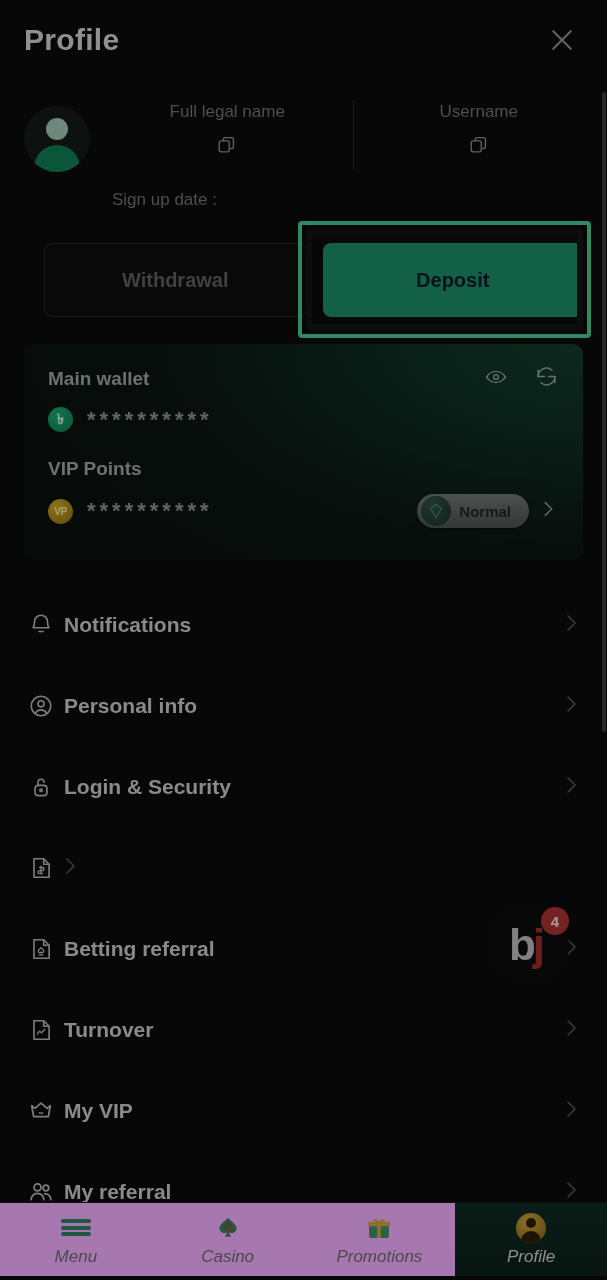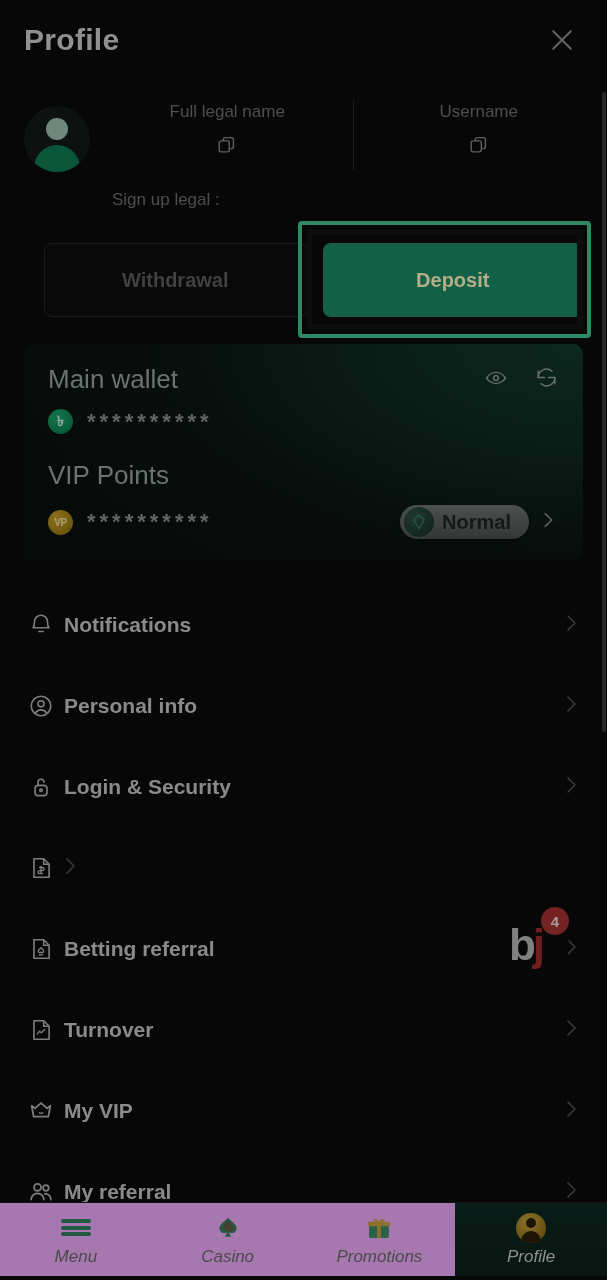--- a/index.html
+++ b/index.html
@@ -143,21 +143,21 @@
   .deposit-wrap {
     flex: 1;
     position: relative;
   }
   .btn-deposit {
     width: 100%;
     height: 100%;
     border: none;
     border-radius: 8px;
     background: #1b8a64;
-    color: #fef9c3;
+    color: #0f172a;
     font-size: 20px;
     font-weight: 700;
     font-family: "Liberation Sans", sans-serif;
     cursor: pointer;
     display: flex;
     align-items: center;
     justify-content: center;
   }
   
   .focus-ring {
@@ -190,22 +190,22 @@
       radial-gradient(120% 150% at 100% 0%, #123a2c 0%, #0d2a20 32%, #0c1512 62%, #0a100e 100%);
     padding: 20px 24px;
     overflow: hidden;
   }
   .wallet-head {
     display: flex;
     align-items: center;
     justify-content: space-between;
   }
   .wallet-label {
-    font-size: 26px;
-    font-weight: 400;
+    font-size: 19px;
+    font-weight: 700;
     color: #9aa49f;
   }
   .wallet-actions {
     display: flex;
     gap: 26px;
     align-items: center;
   }
   .wallet-actions span { cursor: pointer; display:block; }
 
   .amount-row {
@@ -270,21 +270,21 @@
     box-shadow: 0 1px 2px rgba(0,0,0,.55);
     cursor: pointer;
   }
   .rank-gem {
     width: 30px; height: 30px;
     border-radius: 50%;
     background: radial-gradient(circle at 35% 30%, #2f4f44, #16302a);
     display: flex; align-items: center; justify-content: center;
   }
   .rank-text {
-    font-size: 20px;
+    font-size: 15px;
     font-weight: 700;
     color: #202523;
   }
 
   
   .menu-list {
     position: absolute;
     top: 584px;
     left: 24px;
     right: 0px;
@@ -493,21 +493,21 @@
         <div class="copy-icon">
           <svg width="22" height="22" viewBox="0 0 24 24" fill="none" stroke="#8a8a8a" stroke-width="1.5" stroke-linejoin="round">
             <rect x="3.5" y="7.5" width="11" height="12" rx="2.2"></rect>
             <path d="M8 7.5V6a2 2 0 0 1 2-2h7a2 2 0 0 1 2 2v8a2 2 0 0 1-2 2h-1.5"></path>
           </svg>
         </div>
       </div>
     </div>
   </div>
 
-  <div class="signup-date">Sign up legal :</div>
+  <div class="signup-date">Sign up date :</div>
 
   <div class="action-row">
     <div class="btn-withdrawal">Withdrawal</div>
     <div class="deposit-wrap">
       <button class="btn-deposit">Deposit</button>
     </div>
   </div>
   <div class="focus-ring"></div>
 
   <div class="wallet-card">

